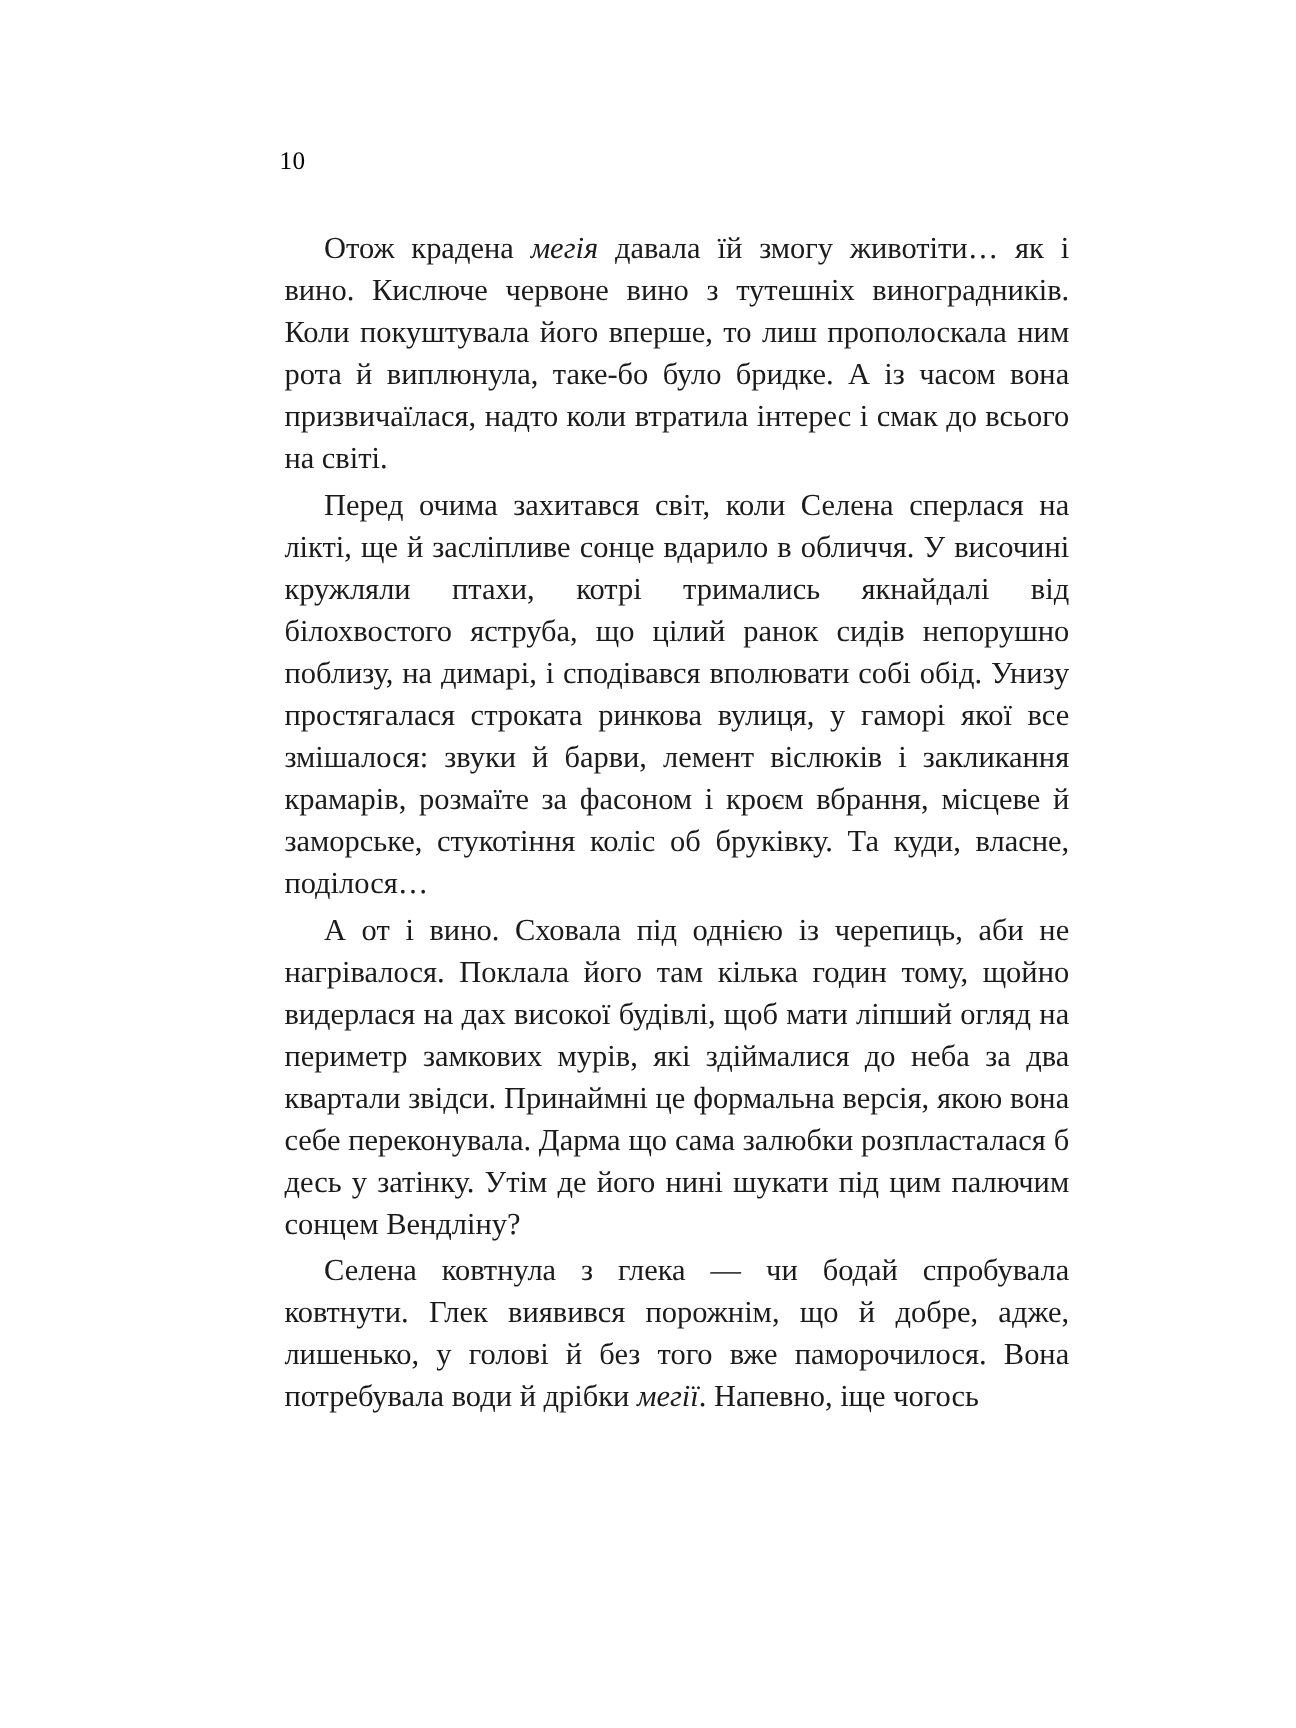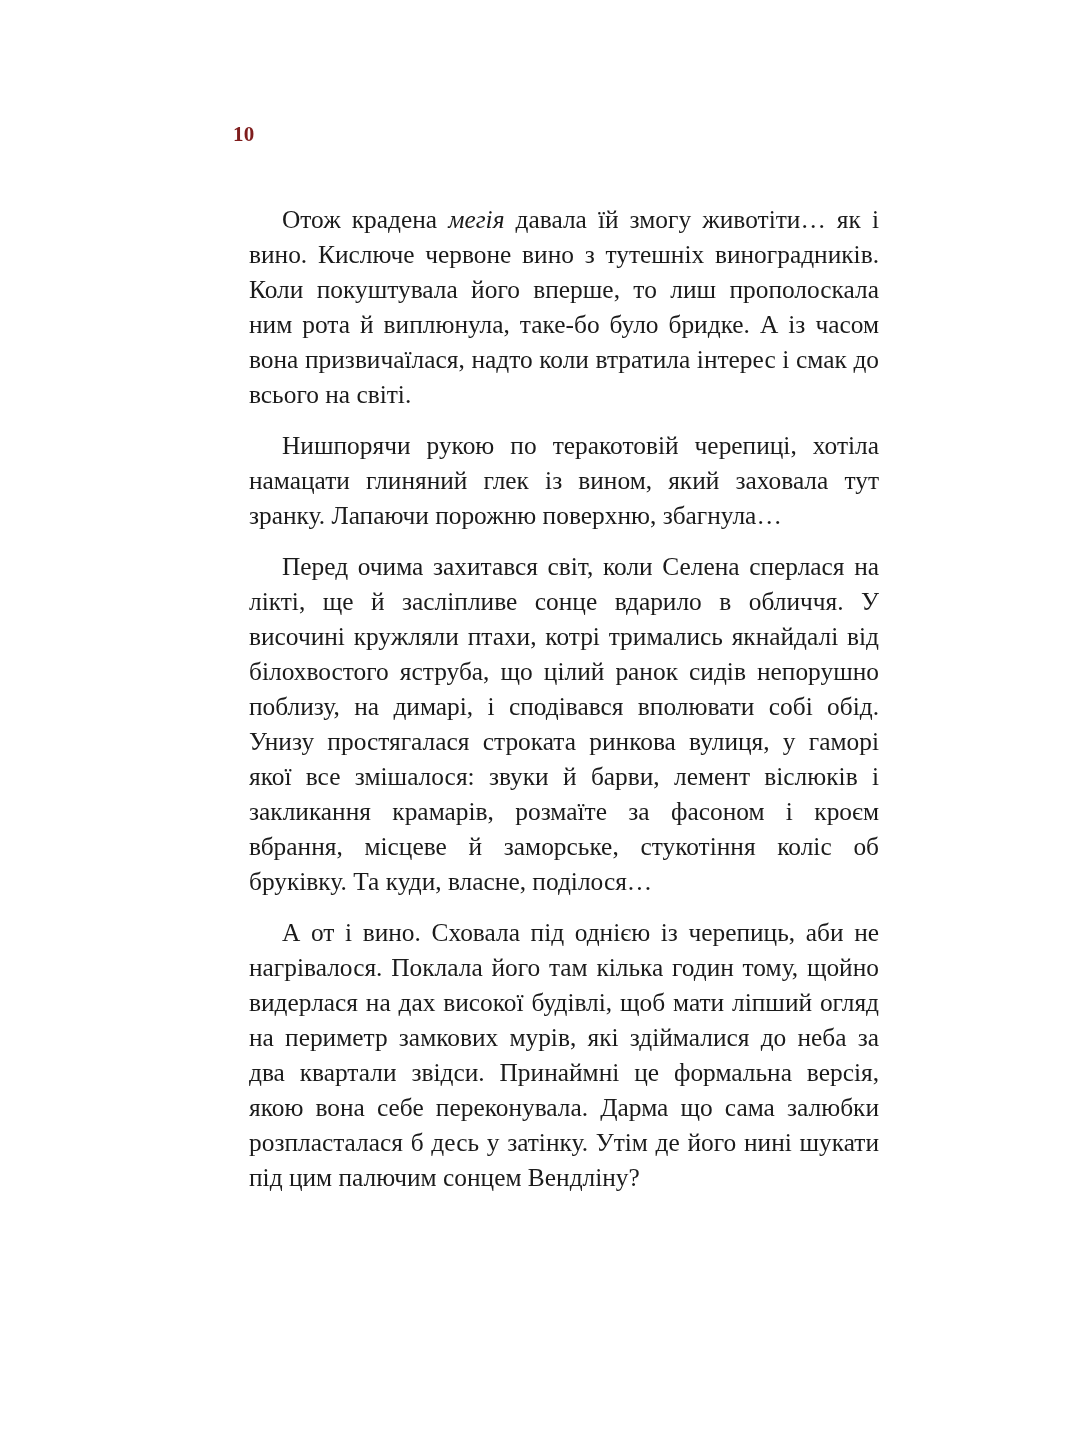--- a/index.html
+++ b/index.html
@@ -18,43 +18,43 @@
     box-sizing: border-box;
     font-family: "Liberation Serif", "DejaVu Serif", serif;
     color: #1a1a1a;
   }
 
   .folio {
     position: absolute;
     left: 233px;
     top: 124px;
     font-family: "Liberation Serif", "DejaVu Serif", serif;
-    font-weight: bold;
+    font-weight: normal;
     font-size: 21px;
     line-height: 1;
-    color: #7f1d1d;
+    color: #000000;
     letter-spacing: 0.2px;
   }
 
   .textblock {
     position: absolute;
     left: 233px;
     top: 186px;
     width: 662px;
     text-align: justify;
     text-justify: inter-word;
     font-size: 25.4px;
     line-height: 35px;
     color: #1b1b1b;
     -webkit-font-smoothing: antialiased;
     hyphens: none;
   }
 
   .textblock p {
-    margin: 16px;
+    margin: 4px;
     text-indent: 33px;
     text-align: justify;
   }
 
   
   .textblock p:last-child {
     text-align: justify;
   }
 
   .it {
@@ -63,18 +63,18 @@
 </style>
 </head>
 <body>
 
 <div class="page">
 
   <div class="folio">10</div>
 
   <div class="textblock" id="textblock">
       <p><span>Отож крадена </span><span class="it">мегія</span><span> давала їй змогу животіти… як і вино. Кислюче червоне вино з тутешніх виноградників. Коли покуштувала його вперше, то лиш прополоскала ним рота й виплюнула, таке-бо було бридке. А із часом вона призвичаїлася, надто коли втратила інтерес і смак до всього на світі.</span></p>
-      <p><span>Нишпорячи рукою по теракотовій черепиці, хотіла намацати глиняний глек із вином, який заховала тут зранку. Лапаючи порожню поверхню, збагнула…</span></p>
       <p><span>Перед очима захитався світ, коли Селена сперлася на лікті, ще й засліпливе сонце вдарило в обличчя. У височині кружляли птахи, котрі тримались якнайдалі від білохвостого яструба, що цілий ранок сидів непорушно поблизу, на димарі, і сподівався вполювати собі обід. Унизу простягалася строката ринкова вулиця, у гаморі якої все змішалося: звуки й барви, лемент віслюків і закликання крамарів, розмаїте за фасоном і кроєм вбрання, місцеве й заморське, стукотіння коліс об бруківку. Та куди, власне, поділося…</span></p>
       <p><span>А от і вино. Сховала під однією із черепиць, аби не нагрівалося. Поклала його там кілька годин тому, щойно видерлася на дах високої будівлі, щоб мати ліпший огляд на периметр замкових мурів, які здіймалися до неба за два квартали звідси. Принаймні це формальна версія, якою вона себе переконувала. Дарма що сама залюбки розпласталася б десь у затінку. Утім де його нині шукати під цим палючим сонцем Вендліну?</span></p>
+      <p><span>Селена ковтнула з глека — чи бодай спробувала ковтнути. Глек виявився порожнім, що й добре, адже, лишенько, у голові й без того вже паморочилося. Вона потребувала води й дрібки </span><span class="it">мегії</span><span>. Напевно, іще чогось</span></p>
     </div>
 
 </div>
 
 </body></html>

